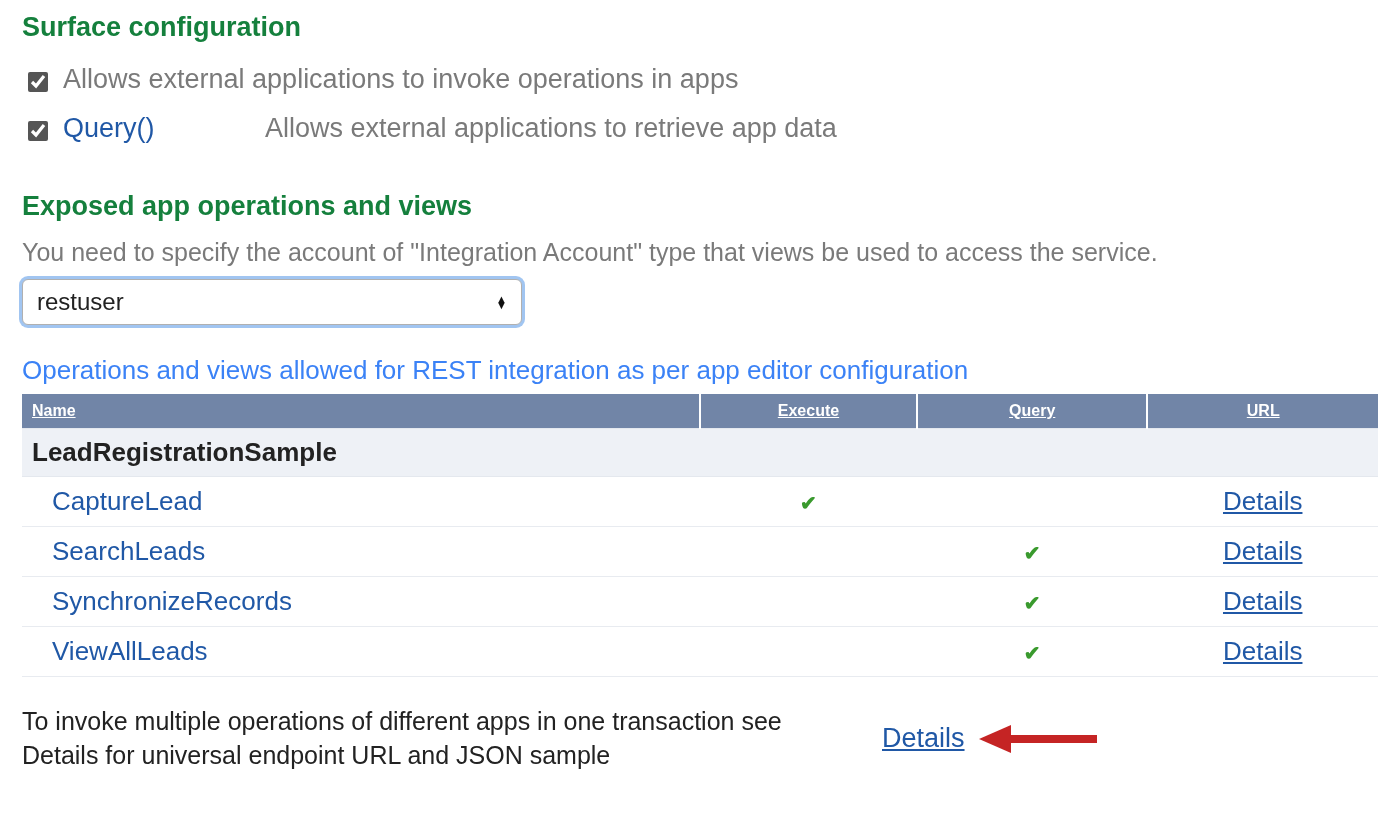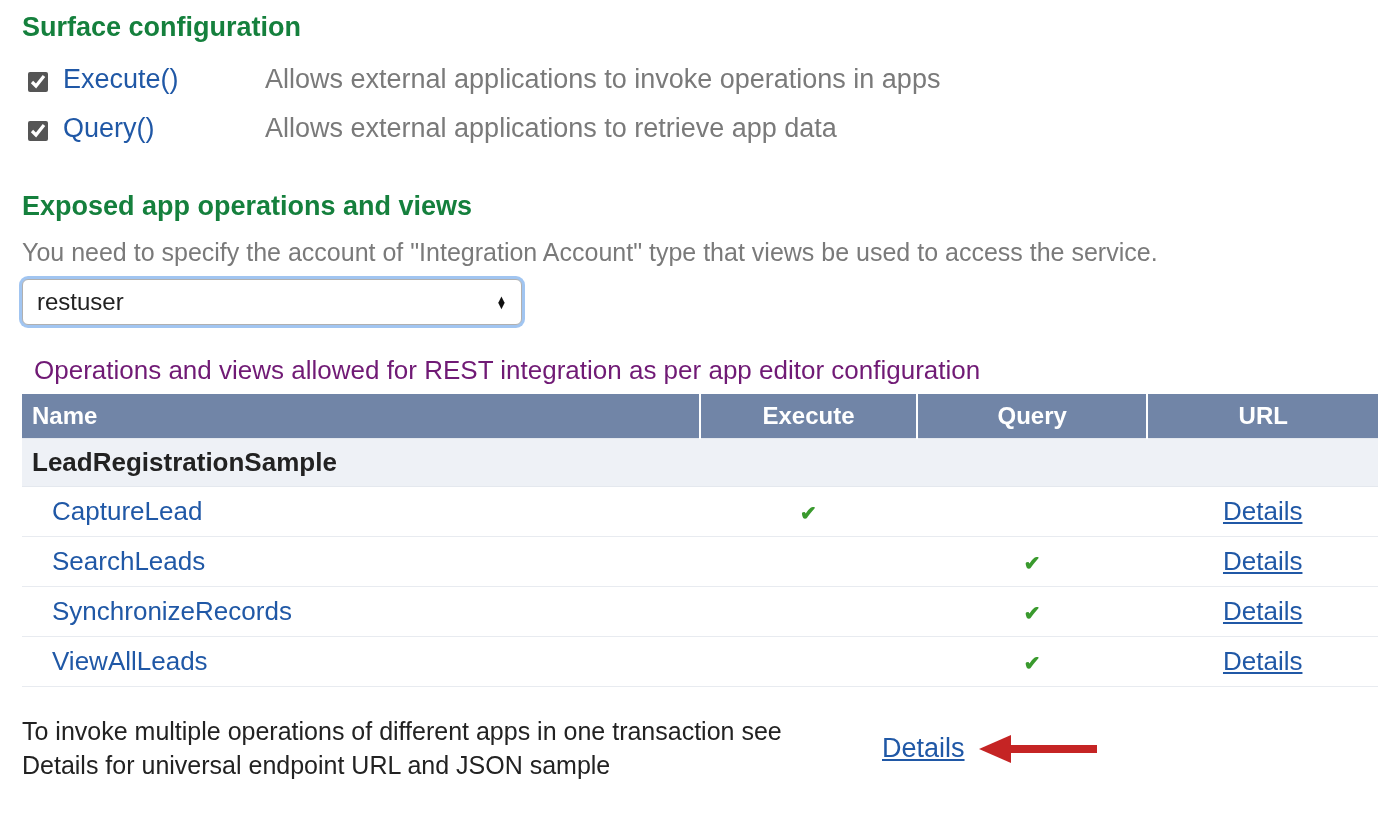--- a/index.html
+++ b/index.html
@@ -67,43 +67,44 @@
   }
   .select-arrows {
     display: inline-flex;
     flex-direction: column;
     line-height: 6px;
     font-size: 11px;
     color: #111;
   }
 
   .ops-desc {
-    color: #701a75;
+    color: #3b82f6;
     font-size: 26px;
-    margin: 30px 0 8px 12px;
+    margin: 30px 0 8px 0;
   }
 
   table.ops {
     width: 100%;
     border-collapse: collapse;
     table-layout: fixed;
   }
   table.ops col.col-name { width: 50%; }
   table.ops col.col-exec { width: 16%; }
   table.ops col.col-query { width: 17%; }
   table.ops col.col-url  { width: 17%; }
 
   table.ops thead th {
     background: #7185a7;
     color: #fff;
     font-weight: 700;
-    font-size: 24px;
+    font-size: 16px;
     text-align: center;
     padding: 8px 4px;
     border-right: 2px solid #fff;
+    text-decoration: underline;
   }
   table.ops thead th:last-child { border-right: none; }
   table.ops thead th.name-col { text-align: left; padding-left: 10px; }
 
   tr.group-row td {
     background: #eef1f6;
     font-weight: 700;
     color: #222;
     padding: 8px 10px;
     border-top: 1px solid #e4e8ee;
@@ -166,21 +167,20 @@
 </head>
 <body>
 
 
 
 
 <div class="section-title">Surface configuration</div>
 
 <div class="config-row">
   <input type="checkbox" checked="" style="">
-  <span class="config-link">Execute()</span>
   <span class="config-desc">Allows external applications to invoke operations in apps</span>
 </div>
 
 <div class="config-row">
   <input type="checkbox" checked="" style="">
   <span class="config-link">Query()</span>
   <span class="config-desc">Allows external applications to retrieve app data</span>
 </div>
 
 <div class="spacer-md"></div>

